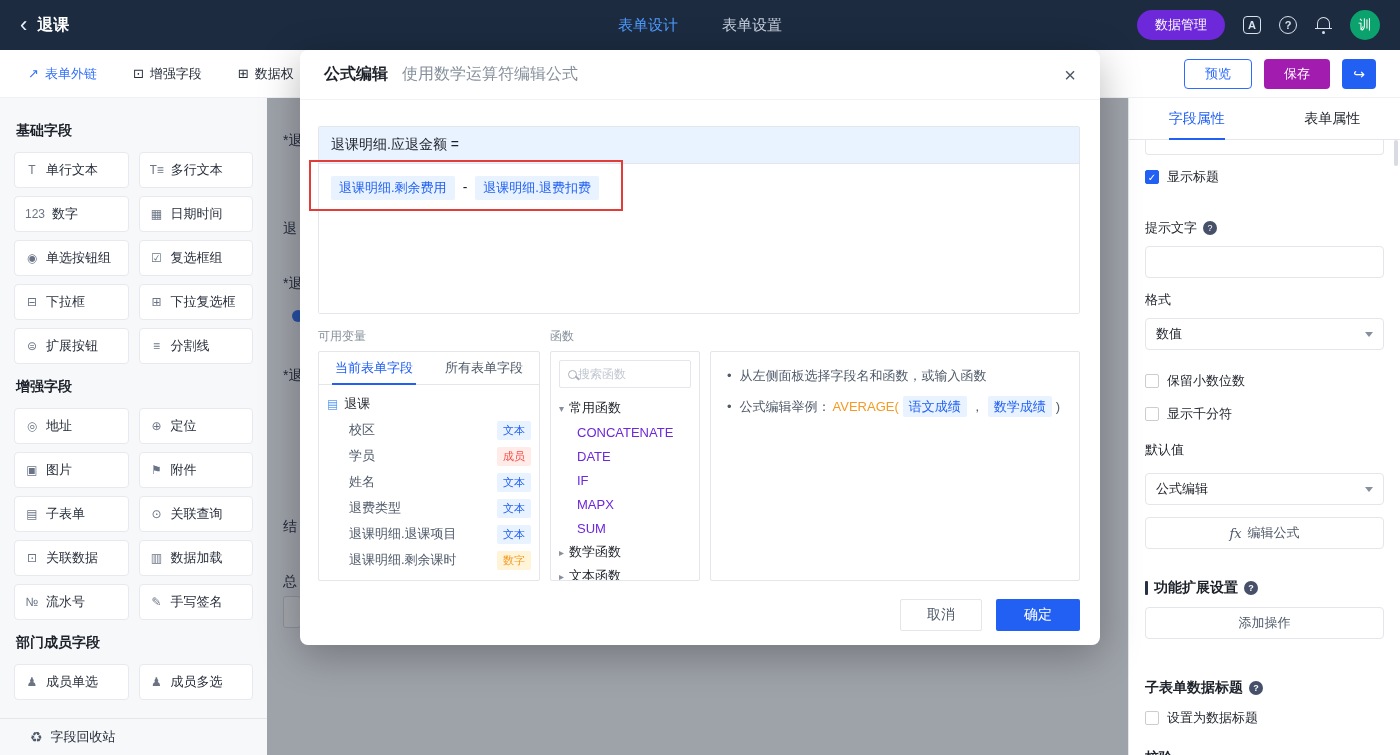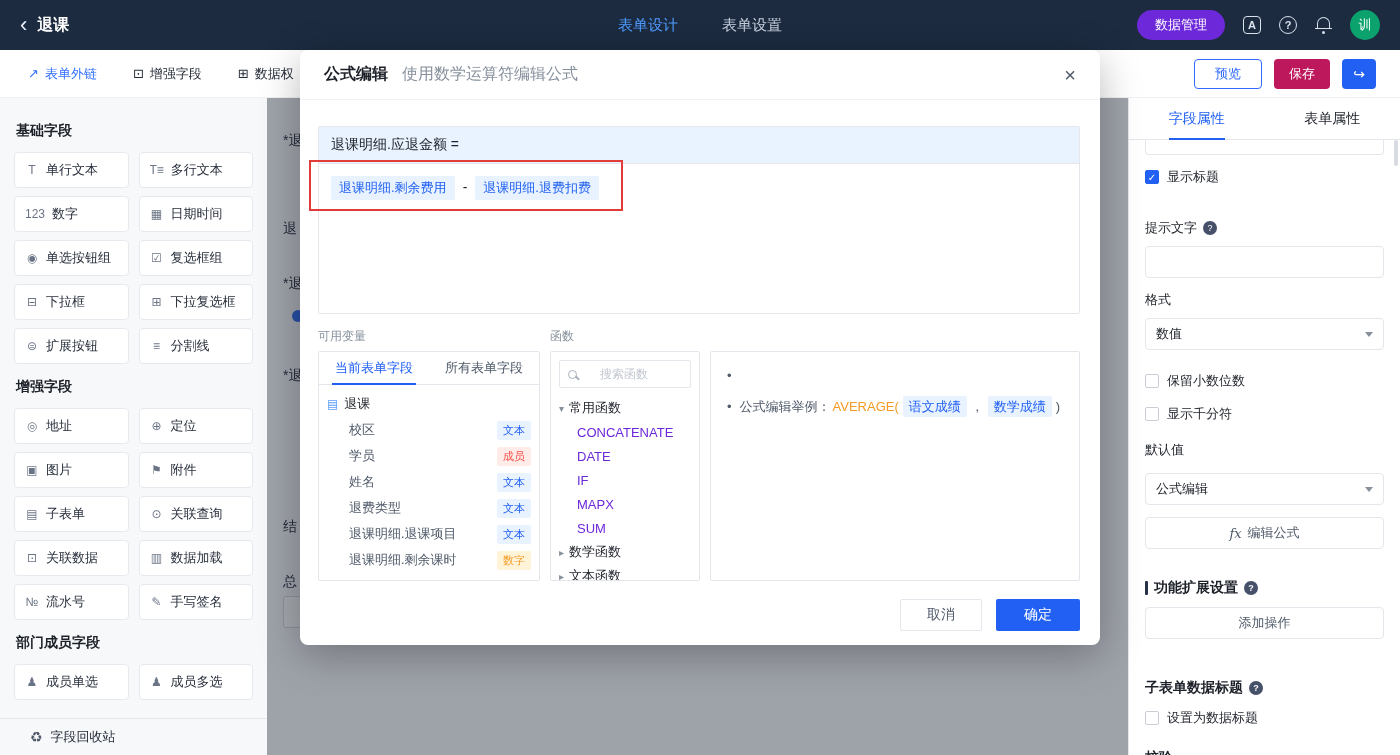--- a/index.html
+++ b/index.html
@@ -24,21 +24,21 @@
 .tb-avatar{width:30px;height:30px;border-radius:50%;background:#0ba26e;color:#fff;font-size:13px;display:flex;align-items:center;justify-content:center;cursor:pointer}
 
 
 .toolbar{position:absolute;left:0;top:50px;width:100%;height:48px;background:#fff;display:flex;align-items:center;border-bottom:1px solid #f0f1f4;z-index:5}
 .tl-links{display:flex;gap:36px;padding-left:28px}
 .tl-link{font-size:13px;color:#272e3b;display:flex;align-items:center;gap:6px;cursor:pointer;white-space:nowrap}
 .tl-link.blue{color:#3370ff}
 .tl-ic{font-size:13px}
 .tl-right{margin-left:auto;display:flex;gap:12px;padding-right:24px}
 .btn-outline{width:68px;height:30px;border:1px solid #2f6bff;border-radius:4px;background:#fff;color:#2f6bff;font-size:13px;cursor:pointer}
-.btn-primary{width:56px;height:30px;border:none;border-radius:4px;background:#be185d;color:#fff;font-size:13px;cursor:pointer}
+.btn-primary{width:66px;height:30px;border:none;border-radius:4px;background:#a21caf;color:#fff;font-size:13px;cursor:pointer}
 .btn-share{width:34px;height:30px;border:none;border-radius:4px;background:#2160f3;color:#fff;font-size:14px;cursor:pointer}
 
 
 .sidebar{position:absolute;left:0;top:98px;width:267px;height:657px;background:#f7f8fa;z-index:5;overflow:hidden}
 .side-inner{padding:10px 14px 0}
 .side-sec-title{font-size:14px;font-weight:700;color:#1d2129;margin:14px 2px 12px}
 .side-grid{display:grid;grid-template-columns:1fr 1fr;gap:8px 10px}
 .field-btn{height:36px;background:#fff;border:1px solid #e7e9ee;border-radius:4px;display:flex;align-items:center;padding:0 6px 0 10px;gap:7px;cursor:pointer}
 .fi{min-width:14px;font-size:12px;color:#6b7486;text-align:center;flex:none;overflow:hidden}
 .fl{font-size:13px;color:#272e3b;white-space:nowrap}
@@ -101,21 +101,21 @@
 .v-tab.active::after{content:"";position:absolute;bottom:-1px;left:50%;transform:translateX(-50%);width:84px;height:2px;background:#2160f3}
 .v-tree{padding:6px 8px}
 .v-root{height:26px;display:flex;align-items:center;gap:6px;font-size:13px;color:#1d2129;cursor:pointer}
 .doc{color:#5a9cf8;font-size:12px}
 .v-row{height:26px;display:flex;align-items:center;padding-left:22px;cursor:pointer}
 .v-name{font-size:13px;color:#4e5969}
 .v-tag{margin-left:auto;font-size:11px;padding:2px 6px;border-radius:2px}
 .tag-text{background:#e8f3ff;color:#2160f3}
 .tag-member{background:#ffece8;color:#f54a45}
 .tag-number{background:#fff3d8;color:#f59a23}
-.f-search{margin:8px;height:28px;border:1px solid #e5e6eb;border-radius:2px;display:flex;align-items:center;gap:23px;padding:9px 8px;cursor:text}
+.f-search{margin:8px;height:28px;border:1px solid #e5e6eb;border-radius:2px;display:flex;align-items:center;gap:1px;padding:9px 8px;cursor:text}
 .mag{width:9px;height:9px;border:1.5px solid #a9b0bc;border-radius:50%;position:relative;flex:none}
 .mag::after{content:"";position:absolute;width:5px;height:1.5px;background:#a9b0bc;transform:rotate(45deg);right:-4px;bottom:-1px}
 .ph{font-size:12px;color:#c2c7d1}
 .f-group{height:24px;display:flex;align-items:center;gap:5px;padding-left:8px;font-size:13px;color:#1d2129;cursor:pointer}
 .caret{color:#86909c;font-size:10px}
 .f-item{height:24px;display:flex;align-items:center;padding-left:26px;font-size:13px;color:#6d28d9;cursor:pointer}
 .box.info{padding:14px 16px;font-size:13px;color:#4e5969;line-height:1.5}
 .tip{display:flex;align-items:center;flex-wrap:wrap;gap:2px;margin-bottom:10px}
 .blt{margin-right:6px}
 .fnname{color:#f59a23}
@@ -445,20 +445,21 @@
               </div>
             </div>
         </div>
       </div>
 
       <div class="col-info">
         <div class="col-label">&nbsp;</div>
         <div class="box info">
           <div class="tip">
             <span class="blt">•</span>
+            <span>从左侧面板选择字段名和函数，或输入函数</span>
           </div>
           <div class="tip">
             <span class="blt">•</span>
             <span>公式编辑举例：</span>
             <span class="fnname">AVERAGE(</span>
             <span class="token sm">语文成绩</span>
             <span>，</span>
             <span class="token sm">数学成绩</span>
             <span>)</span>
           </div>

